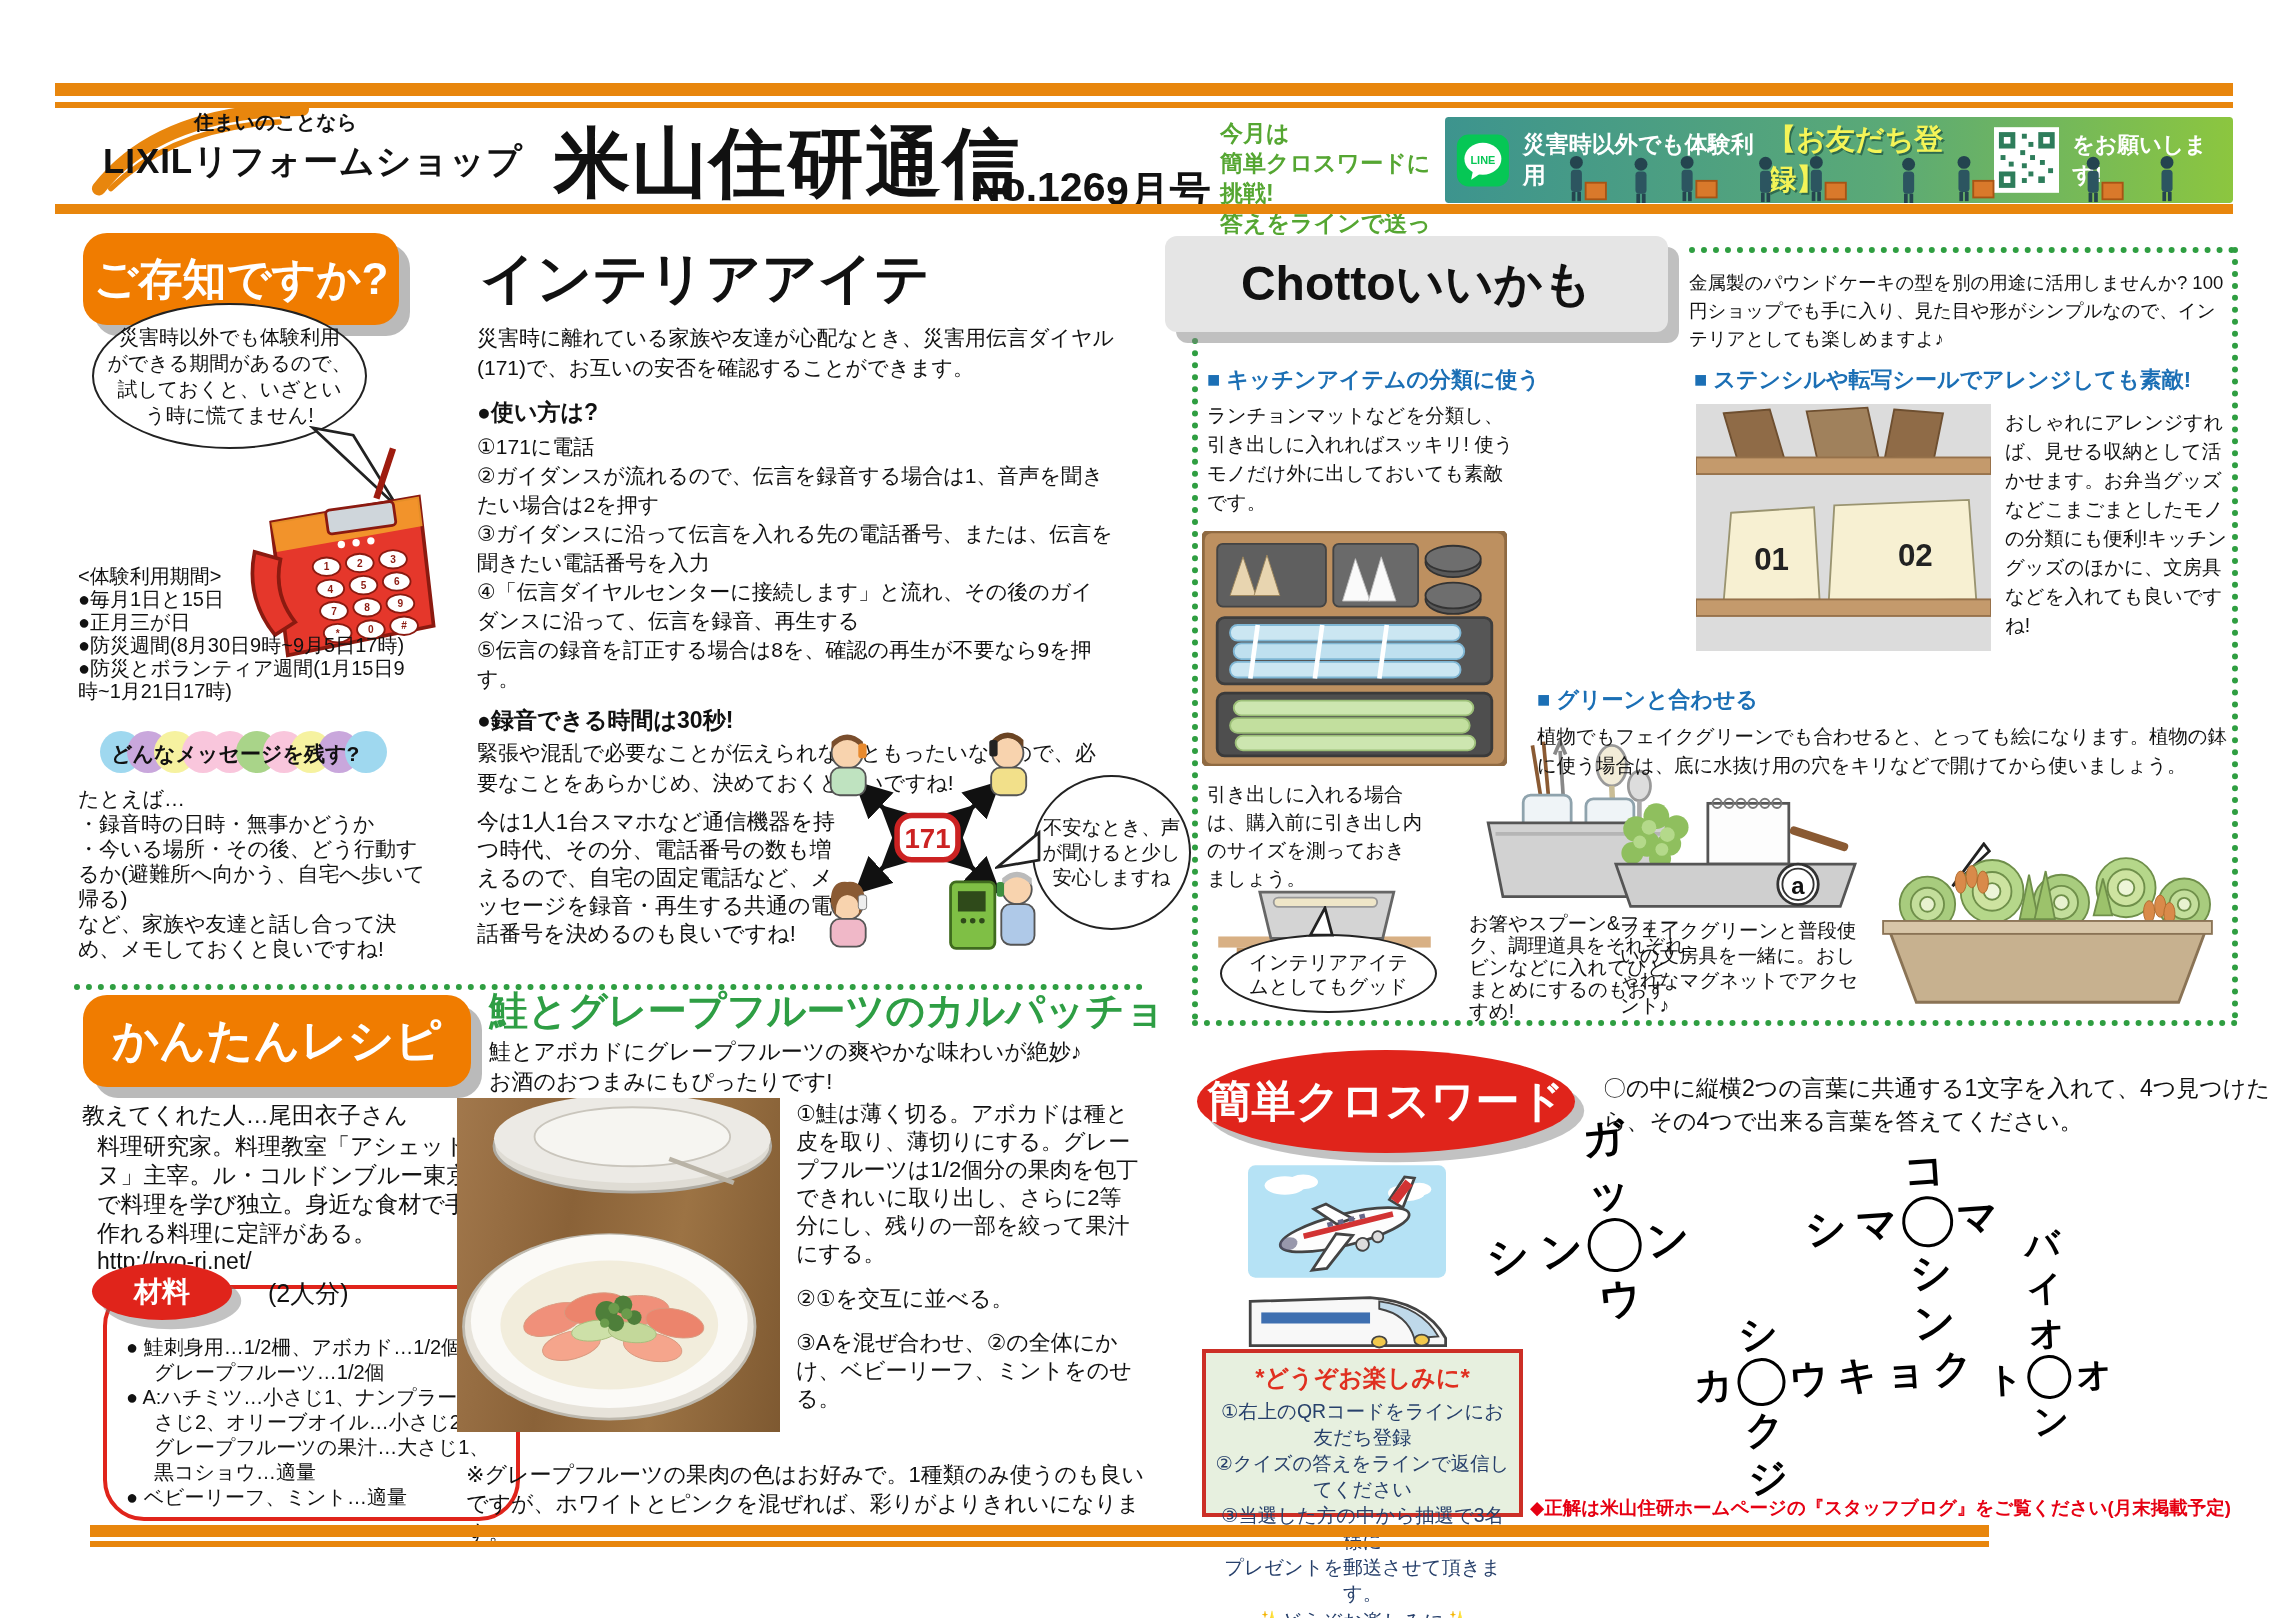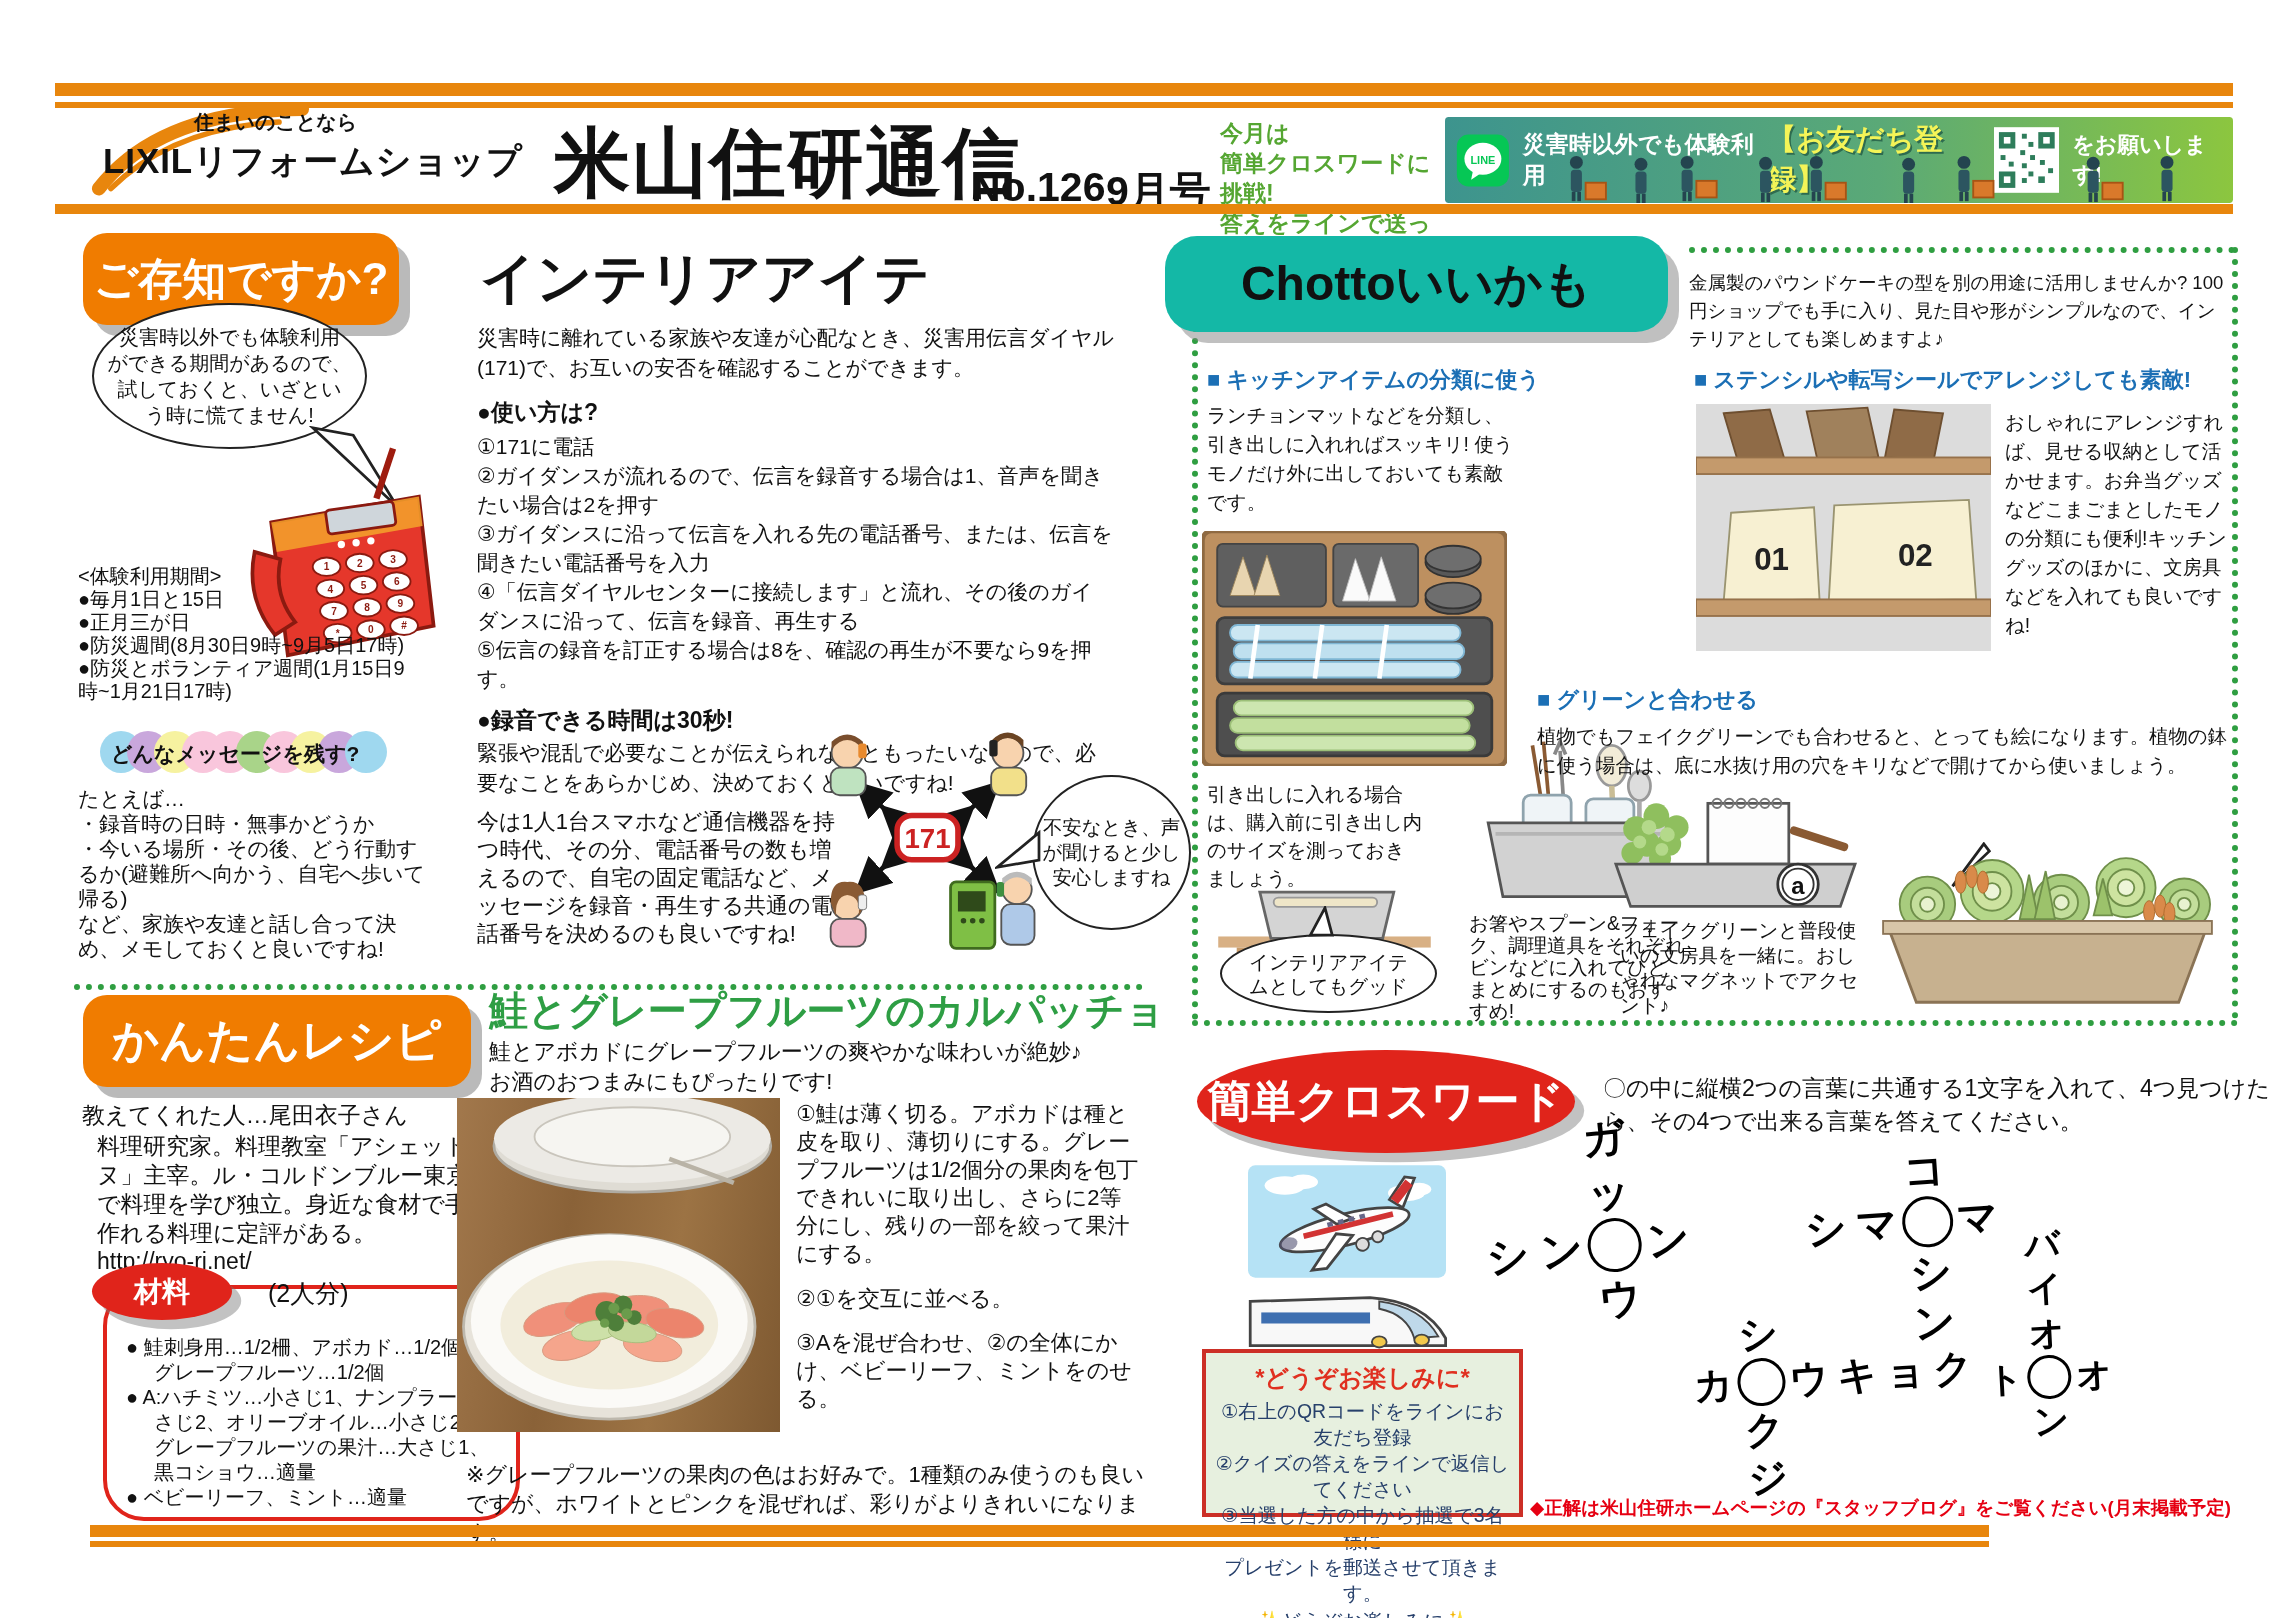--- a/index.html
+++ b/index.html
@@ -4,21 +4,21 @@
 <style>
   *{box-sizing:border-box;margin:0;padding:0}
   body{margin:0;background:#777}
   .page{position:relative;width:2289px;height:1619px;background:#fff;overflow:hidden;
         font-family:"Liberation Sans","DejaVu Sans",sans-serif;color:#111}
   .abs{position:absolute}
   .pre{white-space:pre-line}
   .obar{background:#E8860D}
   .obox{background:#F07C00;color:#fff;font-weight:bold;display:flex;align-items:center;
         justify-content:center;border-radius:24px;box-shadow:11px 11px 0 rgba(130,130,130,.55)}
-  .ybox{background:#14b8a6;border-radius:32px;display:flex;align-items:center;justify-content:center;
+  .ybox{background:#e5e5e5;border-radius:12px;display:flex;align-items:center;justify-content:center;
         font-weight:bold;box-shadow:11px 11px 0 rgba(130,130,130,.5)}
   .rellipse{background:#E0241B;color:#fff;font-weight:bold;border-radius:50%;display:flex;
         align-items:center;justify-content:center;box-shadow:9.2px 9.2px 0 rgba(120,120,120,.45)}
   .blueh{color:#1B6FB5;font-weight:bold}
   .doth{border-top:6.5px dotted #2F9E41}
   .dotv{border-left:6.5px dotted #2F9E41}
   .bubble{background:#fff;border:2.8px solid #222;border-radius:50%;display:flex;align-items:center;
         justify-content:center;text-align:center}
   .dotrow{display:flex;align-items:center}
   .dot{width:42px;height:42px;border-radius:50%;flex:0 0 auto}

